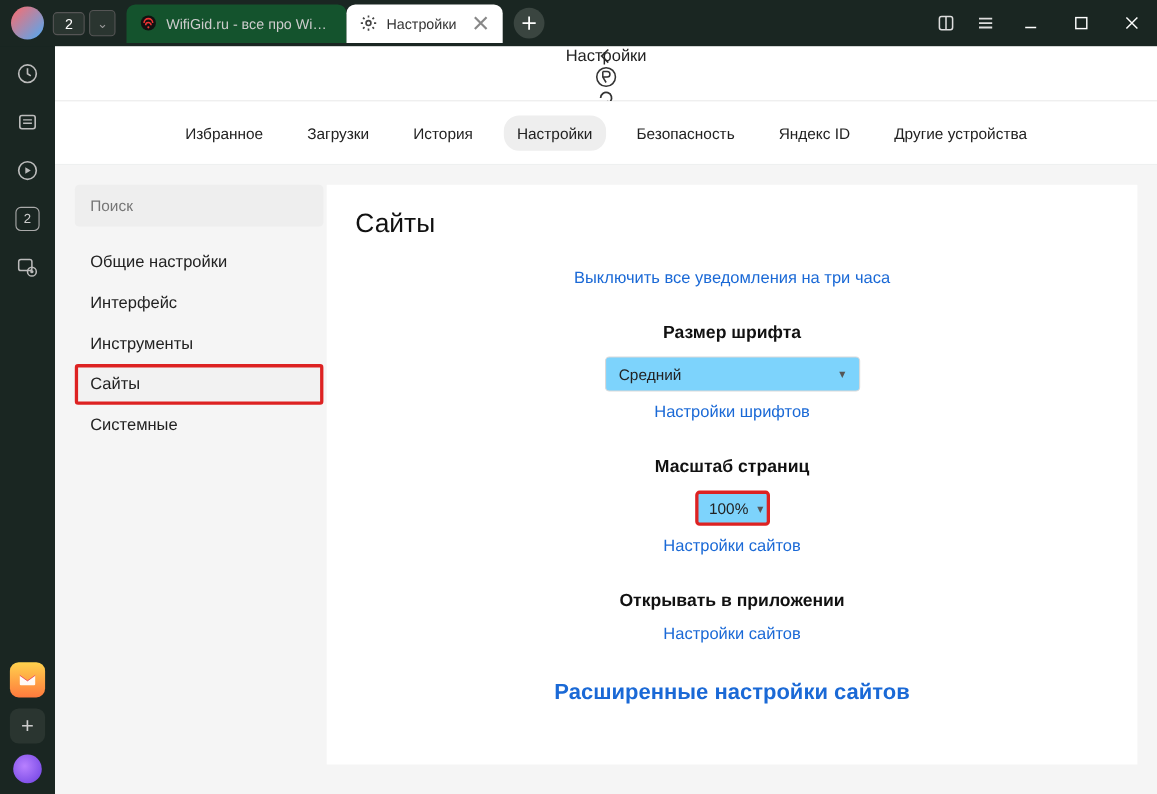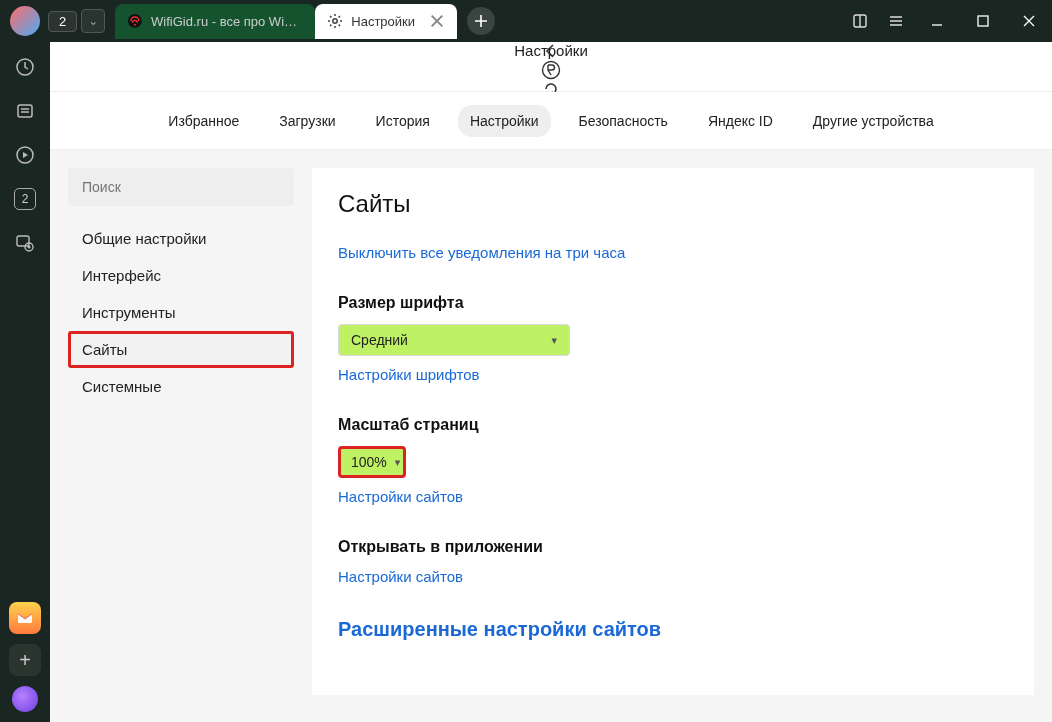--- a/index.html
+++ b/index.html
@@ -44,33 +44,33 @@
 .mail-sq { width:32px; height:32px; border-radius:8px; background:linear-gradient(#ffd24d,#ff7a3d); display:flex; align-items:center; justify-content:center; }
 .plus-sq { width:32px; height:32px; border-radius:8px; background:#2a3530; color:#ccc; display:flex; align-items:center; justify-content:center; font-size:20px; cursor:pointer;}
 .alice { width:26px; height:26px; border-radius:50%; background:radial-gradient(circle at 40% 40%,#b880ff,#6b3fe0); }
 
 
 .content { position:absolute; left:50px; top:92px; right:0; bottom:0; background:#f5f5f5; }
 .topnav { height:58px; display:flex; align-items:center; justify-content:center; gap:16px; background:#fff; border-bottom:1px solid #eef0f0; }
 .topnav-item { font-size:14px; color:#222; padding:8px 12px; border-radius:14px; cursor:pointer; }
 .topnav-item.active { background:#eeeeee; }
 
-.body { display:flex; gap:18px; padding:18px; }
+.body { display:flex; gap:3px; padding:18px; }
 .side { width:226px; }
 .side-search { width:100%; background:#eeeeee; border:none; border-radius:4px; padding:11px 14px; font-size:14px; color:#888; margin-bottom:14px; }
 .side-item { padding:10px 14px; font-size:15px; color:#222; cursor:pointer; border-radius:3px; }
 .side-item.selected { background:#f2f2f2; border:3px solid #d22; padding:7px 11px; }
 
 .main { flex:1; background:#fff; padding:22px 26px; }
 .main h1 { font-size:24px; font-weight:normal; color:#111; margin-bottom:26px; }
 .main h2 { font-size:16px; font-weight:bold; color:#111; margin-bottom:12px; }
 .link { color:#1a69d6; font-size:15px; cursor:pointer; }
 .strong-link { color:#1a69d6; font-size:20px; font-weight:bold; cursor:pointer; }
-.section { margin-bottom:32px; }
-.select { display:inline-flex; align-items:center; justify-content:space-between; border:1px solid #d9d9d9; background:#bef264; border-radius:4px; padding:7px 12px; font-size:14px; color:#222; cursor:pointer; }
+.section { margin-bottom:32px;text-align:center; }
+.select { display:inline-flex; align-items:center; justify-content:space-between; border:1px solid #d9d9d9; background:#7dd3fc; border-radius:4px; padding:7px 12px; font-size:14px; color:#222; cursor:pointer; }
 .select.wide { width:232px; }
 .select.small { width:68px; border:3px solid #d22; padding:5px 10px; }
 .chev { font-size:11px; color:#555; margin-left:8px; }
 
 svg { display:block; }
 </style>
 </head>
 <body>
 
 <div class="titlebar">

